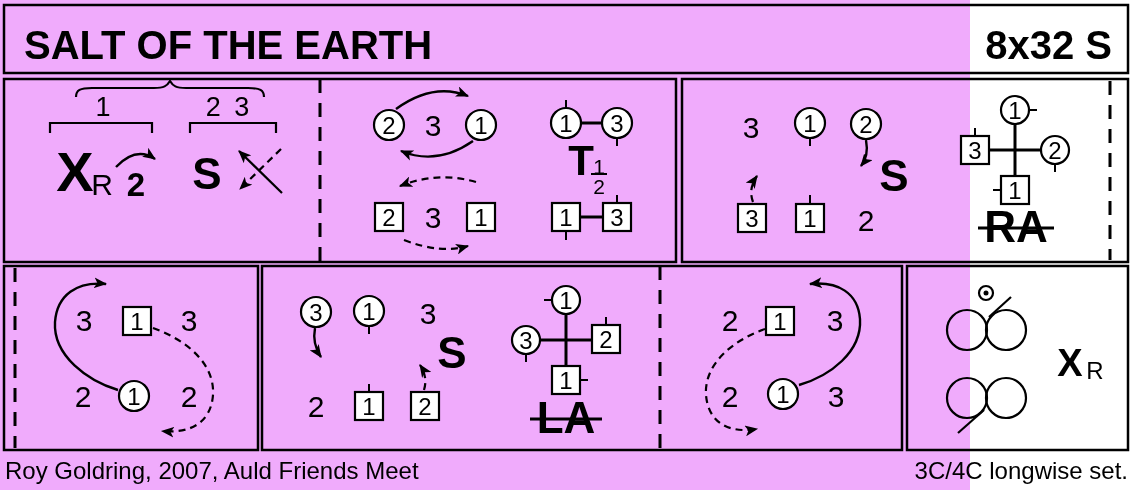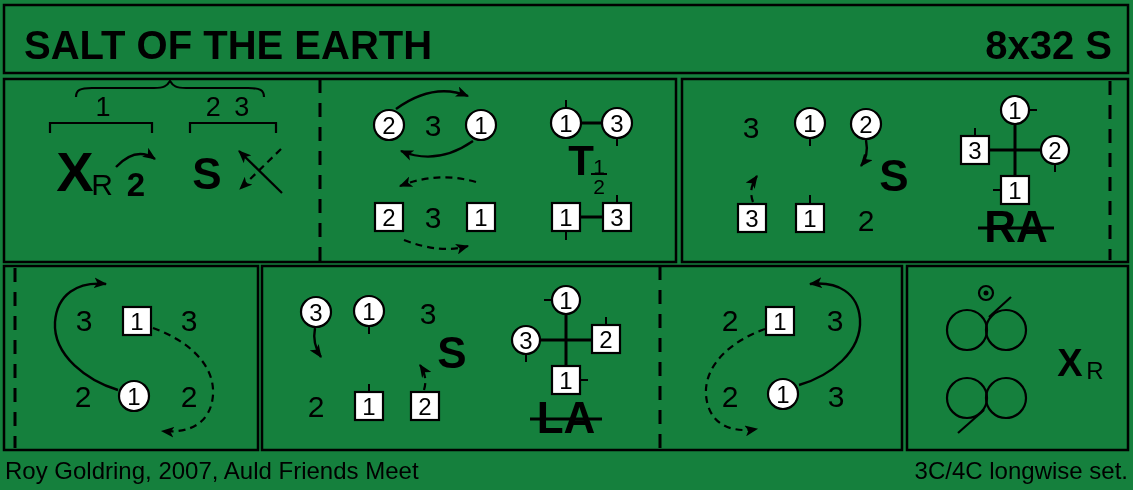--- a/index.html
+++ b/index.html
@@ -1,16 +1,16 @@
 <!DOCTYPE html>
 <html><head>
 <meta charset="utf-8">
 <style>
   html,body{margin:0;padding:0;background:#fff;}
-  .page{width:1133px;height:490px;position:relative;background:#15803d;}
+  .page{width:970px;height:490px;position:relative;background:#f0abfc;}
   svg{display:block;}
   text{font-family:"Liberation Sans","DejaVu Sans",sans-serif;fill:#000;}
   .title-text{font-size:40px;font-weight:bold;}
   .footer-text{font-size:24px;}
   .cnum{font-size:24px;text-anchor:middle;dominant-baseline:central;}
   .snum{font-size:30px;text-anchor:middle;dominant-baseline:central;}
   .lbl{font-size:27px;text-anchor:middle;dominant-baseline:central;}
   .big{font-weight:bold;text-anchor:middle;dominant-baseline:central;}
   .frac{font-size:21px;text-anchor:middle;dominant-baseline:central;}
   .shape{fill:#fff;stroke:#000;stroke-width:2.2;}

